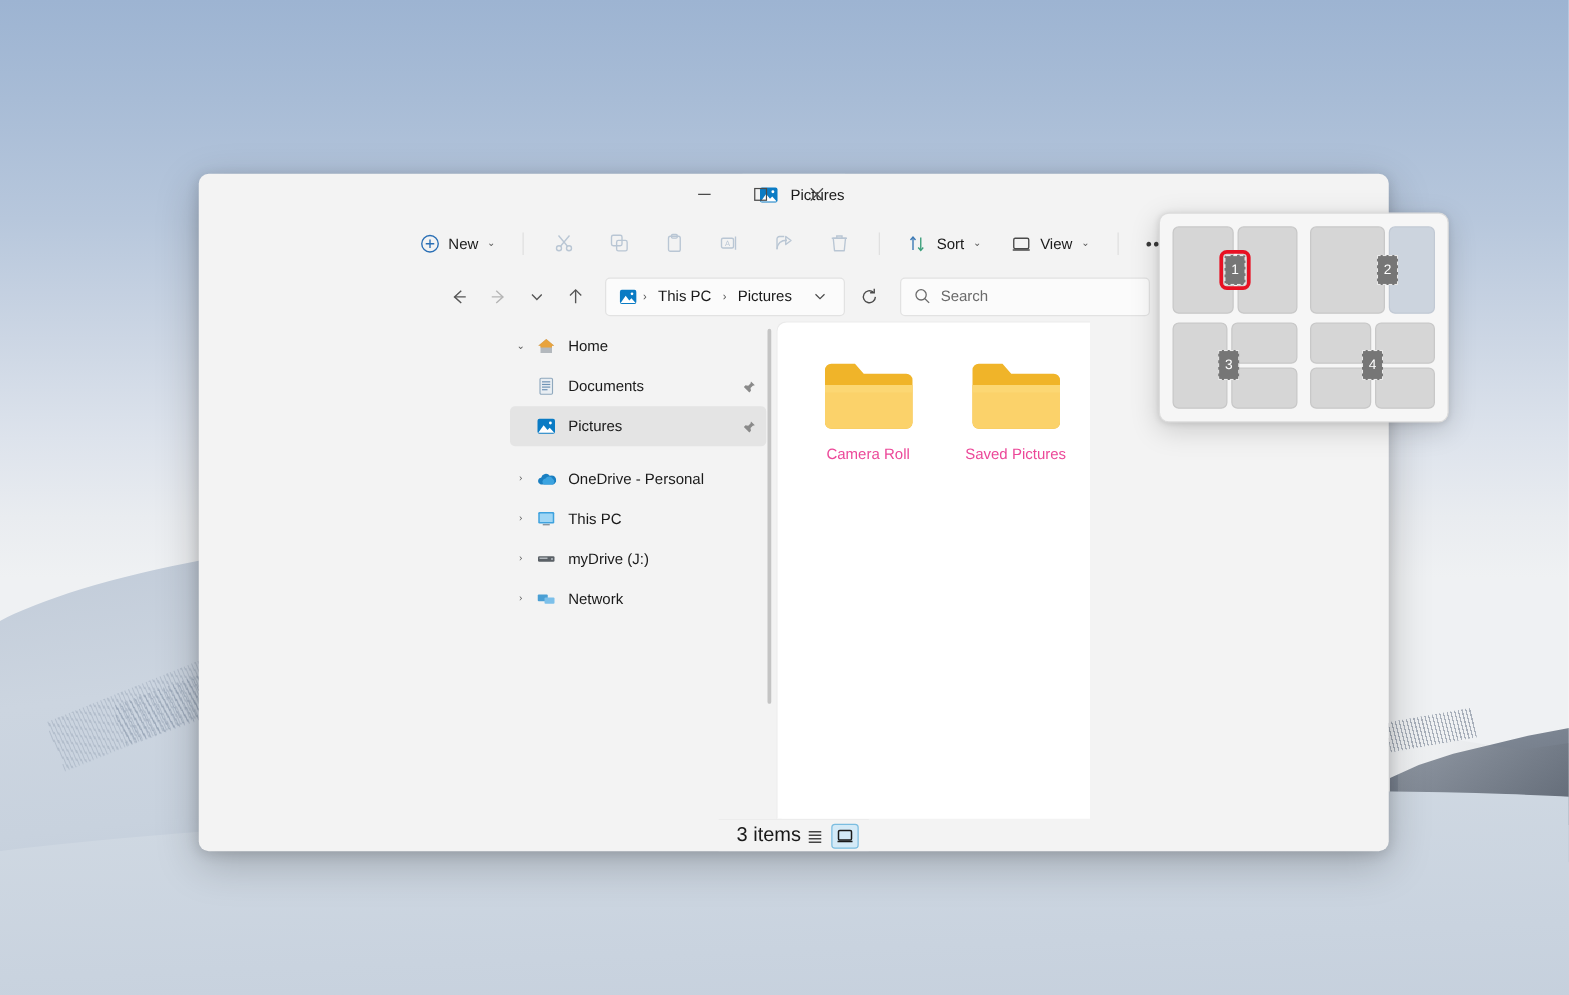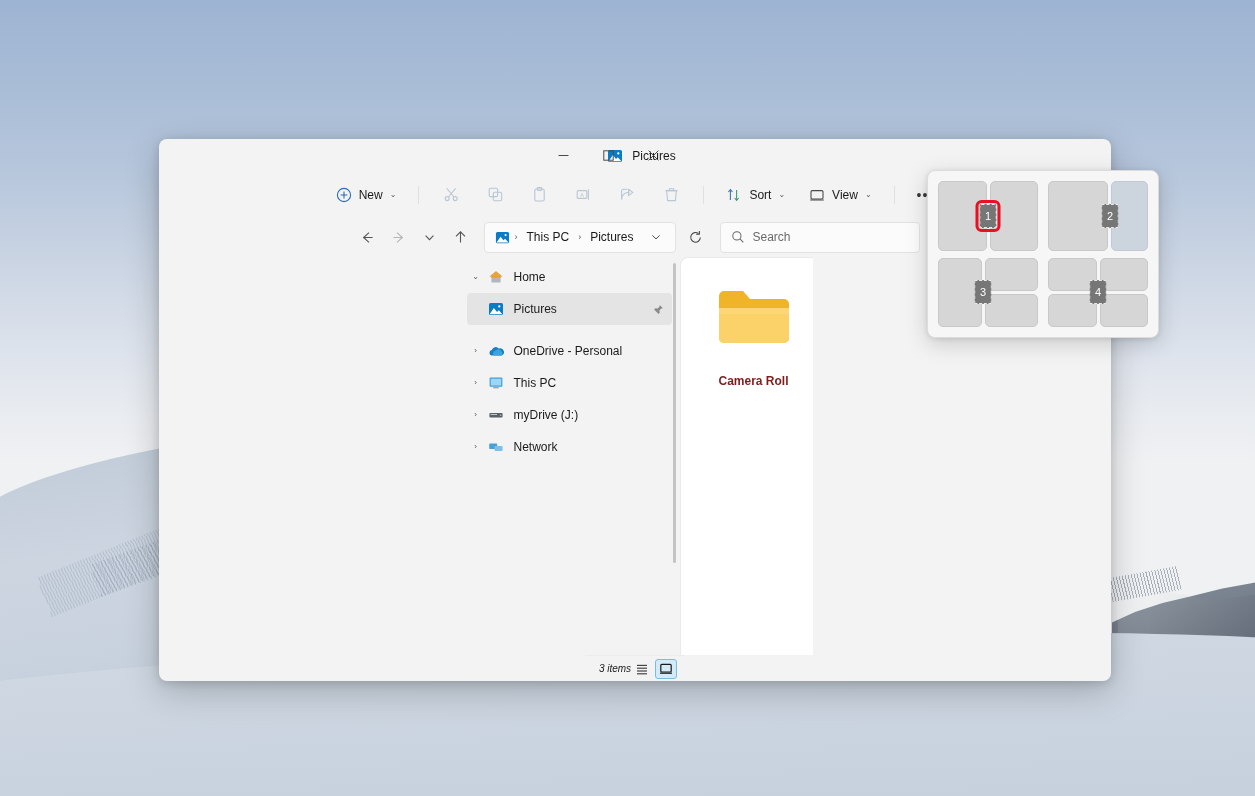--- a/index.html
+++ b/index.html
@@ -391,38 +391,37 @@
   .item-tile {
     width: 118px;
     padding: 6px 0 8px 0;
     display: flex;
     flex-direction: column;
     align-items: center;
     border-radius: 4px;
   }
   .item-label {
     font-size: 12px;
-    color: #7f1d1d;
-    margin-top: 28px;
+    color: #ec4899;
+    margin-top: 10px;
     text-align: center;
     white-space: nowrap;
-    font-weight: bold;
   }
 
   
   .statusbar {
     height: 26px;
     flex: 0 0 26px;
     background: #f3f3f3;
     display: flex;
     align-items: center;
     padding: 0 8px 0 14px;
     border-top: 1px solid #ececec;
   }
-  .status-text { font-size: 10px; color: #1a1a1a; font-style: italic; }
+  .status-text { font-size: 16px; color: #1a1a1a; }
   .status-right {
     margin-left: auto;
     display: flex;
     align-items: center;
     gap: 2px;
   }
   .view-toggle {
     width: 22px;
     height: 20px;
     display: flex;
@@ -717,20 +716,37 @@
           <svg width="16" height="16" viewBox="0 0 16 16">
             <path d="M8 2.2 L14.4 7.6 L12.6 7.6 L12.6 13.4 L3.4 13.4 L3.4 7.6 L1.6 7.6 Z" fill="#b3b8bd"></path>
             <path d="M8 2.2 L14.4 7.6 L12.6 7.6 L12.6 9 L3.4 9 L3.4 7.6 L1.6 7.6 Z" fill="#e8a33d"></path>
           </svg>
         </span>
         <span class="nav-label">Home</span>
       </div>
 
 
 
+      <div class="nav-item nav-indent">
+        <span class="nav-ico">
+          <svg width="16" height="16" viewBox="0 0 16 16">
+            <rect x="3" y="1.6" width="10" height="12.8" rx="1" fill="#e9eef3" stroke="#8fa8bd" stroke-width="0.9"></rect>
+            <rect x="4.6" y="4" width="6.6" height="0.95" fill="#6e93b5"></rect>
+            <rect x="4.6" y="6.1" width="6.6" height="0.95" fill="#6e93b5"></rect>
+            <rect x="4.6" y="8.2" width="6.6" height="0.95" fill="#6e93b5"></rect>
+            <rect x="4.6" y="10.3" width="4.4" height="0.95" fill="#6e93b5"></rect>
+          </svg>
+        </span>
+        <span class="nav-label">Documents</span>
+        <span class="pin">
+          <svg width="11" height="11" viewBox="0 0 12 12">
+              <path d="M7.4 1.2 L10.8 4.6 L9 5 L7 7 L7.4 9.4 L6 10.8 L1.2 6 L2.6 4.6 L5 5 L7 3 Z" fill="currentColor"></path>
+            </svg>
+        </span>
+      </div>
 
       <div class="nav-item nav-indent selected">
         <span class="nav-ico">
           <svg width="16" height="16" viewBox="0 0 16 16">
             <rect x="1" y="2" width="14" height="12" rx="1.6" fill="#0a7bc4"></rect>
             <circle cx="11.3" cy="5.4" r="1.15" fill="#ffffff"></circle>
             <path d="M1.6 13.2 L5.9 7.1 L9 11 L10.8 9.2 L14.4 13.2 Z" fill="#ffffff"></path>
           </svg>
         </span>
         <span class="nav-label">Pictures</span>
@@ -801,20 +817,30 @@
           <span>
             <svg width="74" height="60" viewBox="0 0 74 60">
               <path d="M2 10 A5 5 0 0 1 7 5 L26 5 L33 13 L67 13 A5 5 0 0 1 72 18 L72 52 A5 5 0 0 1 67 57 L7 57 A5 5 0 0 1 2 52 Z" fill="#f0b429"></path>
               <path d="M2 22 L72 22 L72 52 A5 5 0 0 1 67 57 L7 57 A5 5 0 0 1 2 52 Z" fill="#fbd26a"></path>
               <path d="M2 22 L72 22 L72 28 L2 28 Z" fill="#fcd978" opacity=".7"></path>
             </svg>
           </span>
           <span class="item-label">Camera Roll</span>
         </div>
 
+        <div class="item-tile">
+          <span>
+            <svg width="74" height="60" viewBox="0 0 74 60">
+              <path d="M2 10 A5 5 0 0 1 7 5 L26 5 L33 13 L67 13 A5 5 0 0 1 72 18 L72 52 A5 5 0 0 1 67 57 L7 57 A5 5 0 0 1 2 52 Z" fill="#f0b429"></path>
+              <path d="M2 22 L72 22 L72 52 A5 5 0 0 1 67 57 L7 57 A5 5 0 0 1 2 52 Z" fill="#fbd26a"></path>
+              <path d="M2 22 L72 22 L72 28 L2 28 Z" fill="#fcd978" opacity=".7"></path>
+            </svg>
+          </span>
+          <span class="item-label">Saved Pictures</span>
+        </div>
 
 
       </div>
     </div>
   </div>
 
   <div class="statusbar">
     <span class="status-text">3 items</span>
     <span class="status-right">
       <span class="view-toggle">

